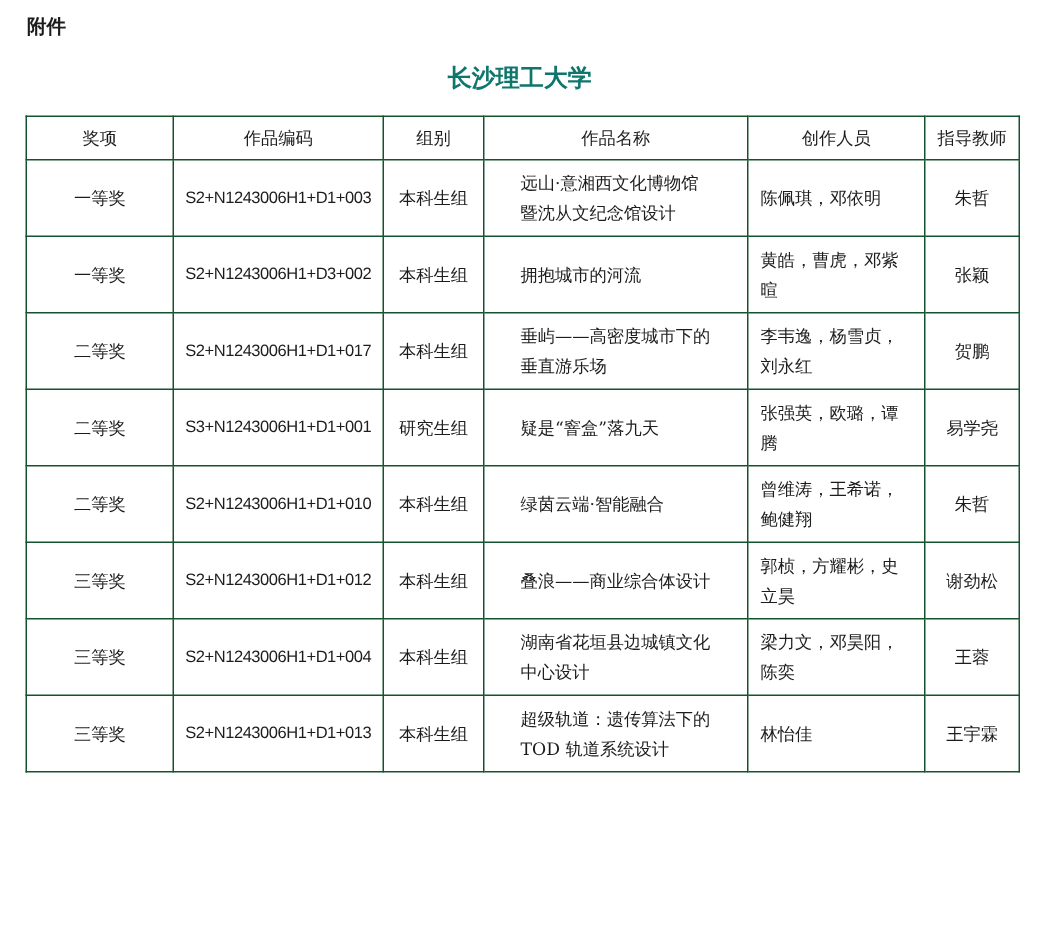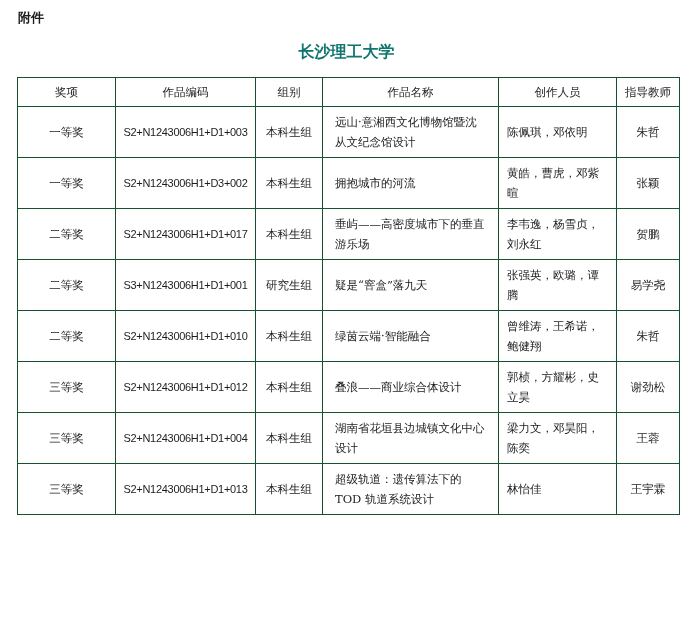--- a/index.html
+++ b/index.html
@@ -47,21 +47,21 @@
     line-height: 20px;
     padding: 2px 8px;
     vertical-align: middle;
     text-align: center;
     overflow: hidden;
   }
   .awards tr.header-row th { height: 24px; }
   .awards tr.special-row td { height: 25px; }
   .awards tr.data-row td { height: 46px; }
   .awards td.cell-title, .awards td.cell-creators { text-align: left; }
-  .awards td.cell-title { padding: 2px 12px; }
+  .awards td.cell-title { padding: 2px 24px; }
   .awards td.cell-code {
     font-family: Liberation Sans, sans-serif;
     font-size: 11px;
     letter-spacing: -0.3px;
     white-space: nowrap;
     padding: 2px 3px;
   }
   .awards td.merged-empty {
     border-right: none;
   }

